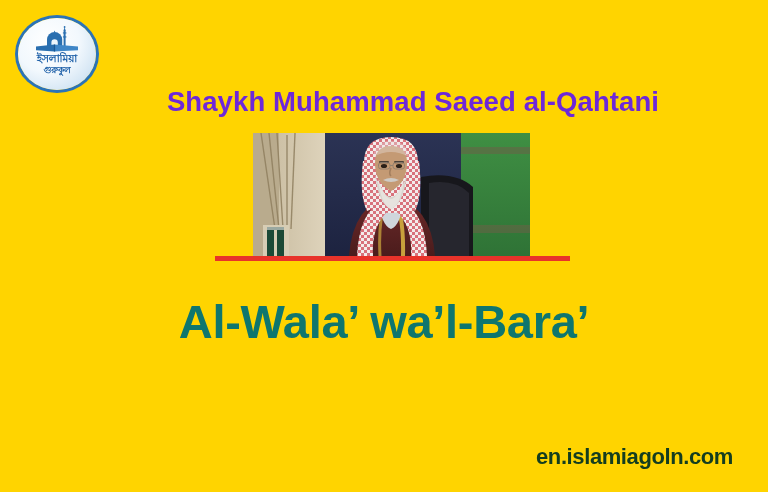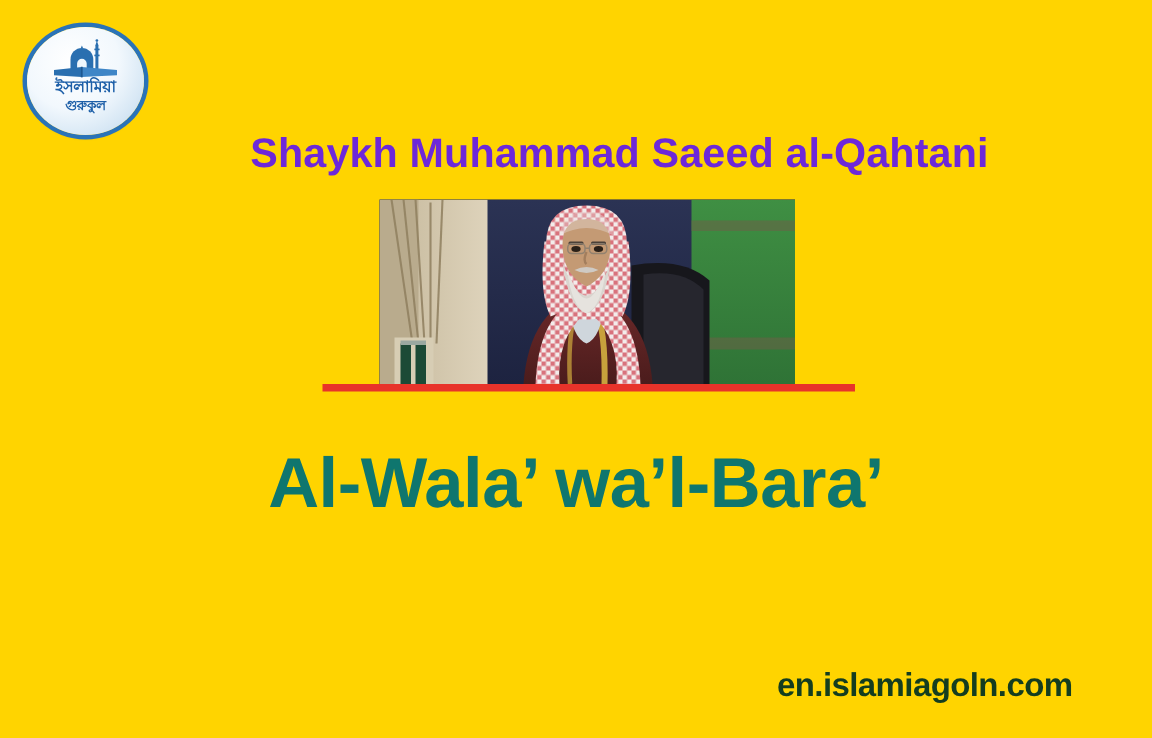--- a/index.html
+++ b/index.html
@@ -103,21 +103,21 @@
     font-weight: bold;
     color: #0f766e;
     letter-spacing: -0.3px;
     white-space: nowrap;
     margin-top: 12px;
   }
 
   
   .website {
     position: absolute;
-    right: 53px;
+    right: 35px;
     bottom: 22px;
     font-size: 22px;
     font-weight: bold;
     color: #143d1f;
     letter-spacing: -0.4px;
     white-space: nowrap;
   }
 </style>
 </head>
 <body>

